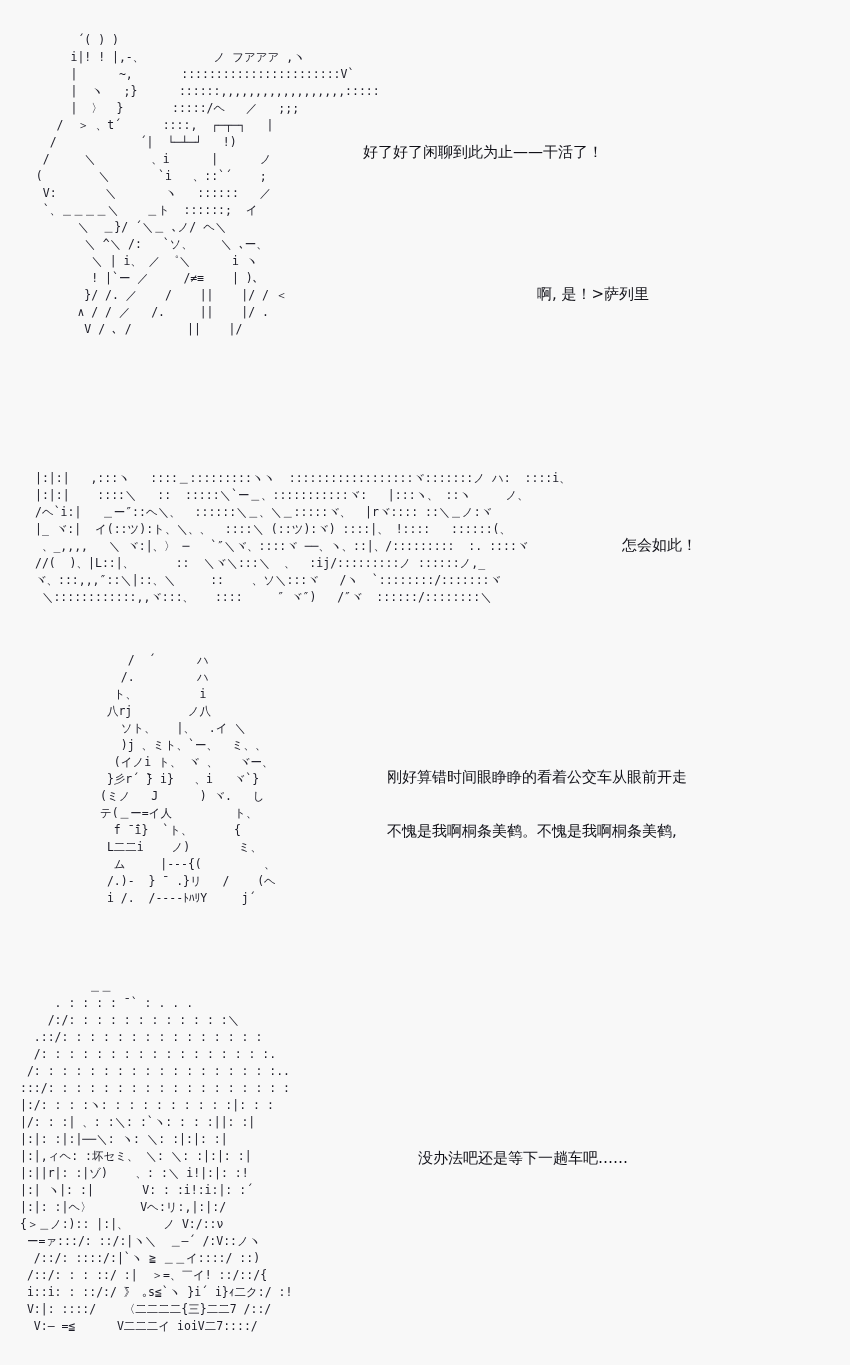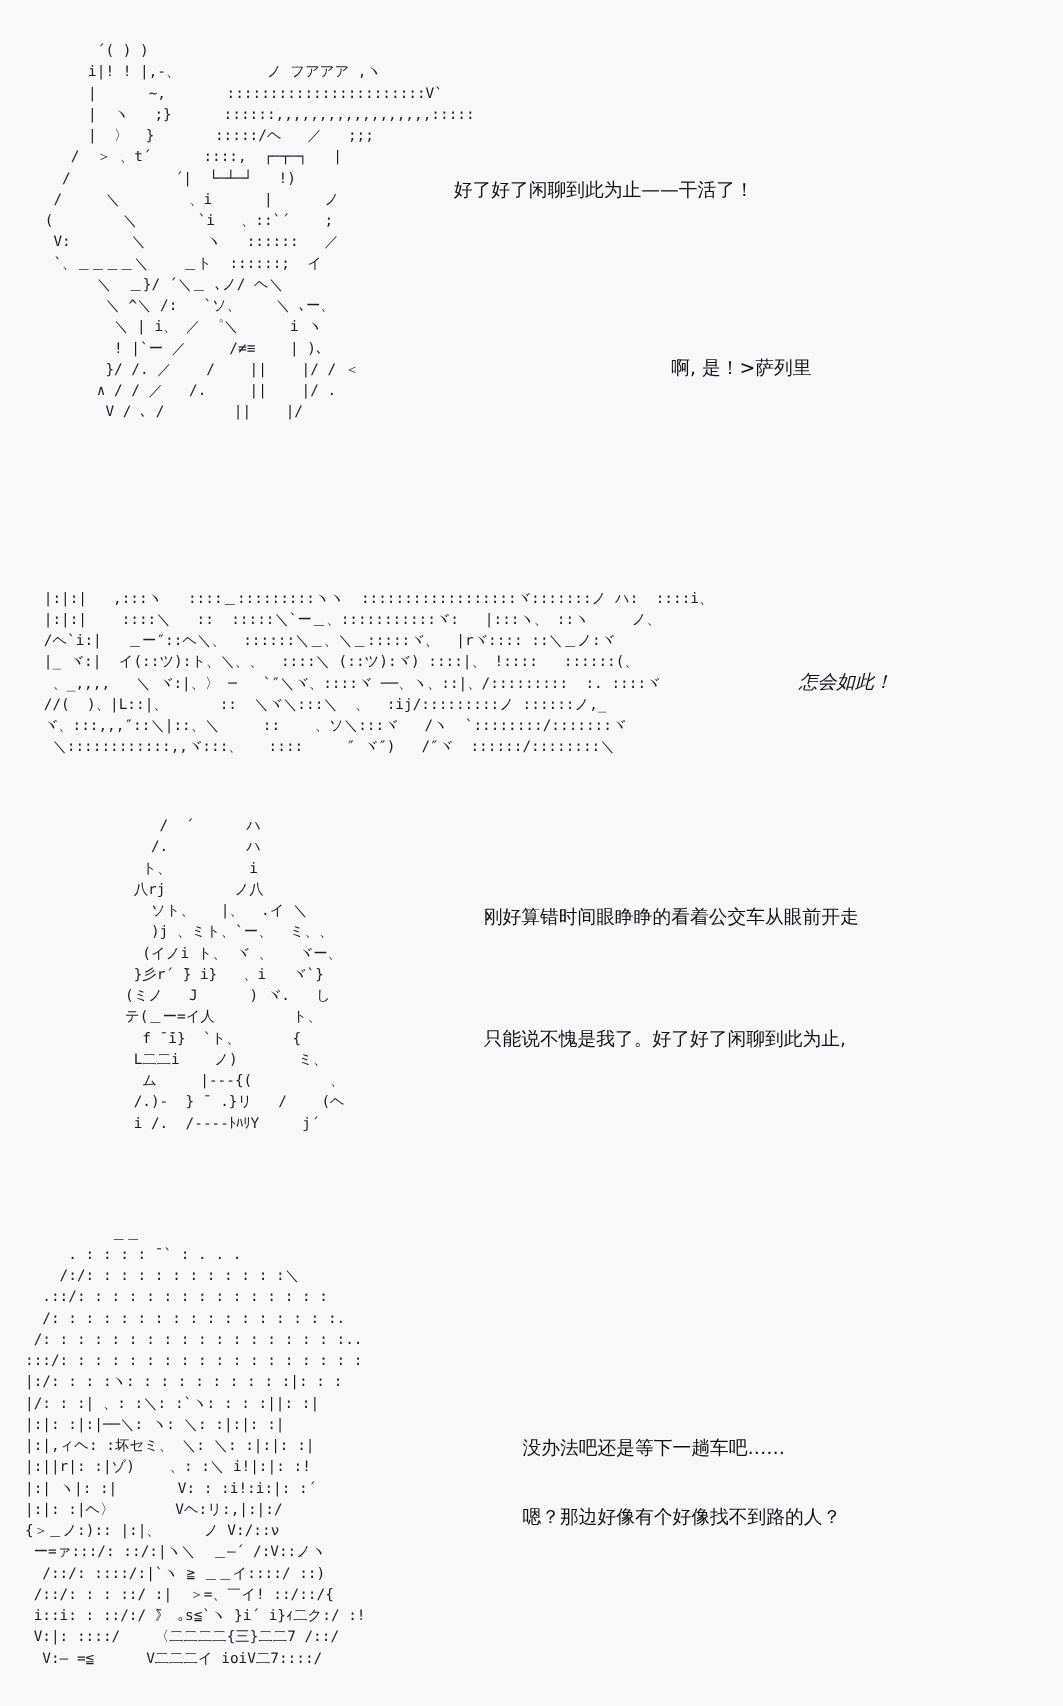--- a/index.html
+++ b/index.html
@@ -80,39 +80,39 @@
   </div>
 
   <pre class="aa" style="left:35px; top:438px;margin-top:32px;">|:|:|   ,:::ヽ   ::::＿:::::::::ヽヽ  ::::::::::::::::::ヾ:::::::ノ ハ:  ::::i、
 |:|:|    ::::＼   ::  :::::＼`ー＿、:::::::::::ヾ:   |:::ヽ、 ::ヽ     ノ、
 /ヘ`i:|   ＿ー″::ヘ＼、  ::::::＼＿、＼＿:::::ヾ、  |rヾ:::: ::＼＿ノ:ヾ
 |_ ヾ:|  イ(::ツ):ト、＼、、  ::::＼ (::ツ):ヾ) ::::|、 !::::   ::::::(、
  、_,,,,   ＼ ヾ:|、〉 ─   `″＼ヾ、::::ヾ ──、ヽ、::|、/:::::::::  :. ::::ヾ
 //(  )、|L::|、      ::  ＼ヾ＼:::＼  、  :ij/:::::::::ノ ::::::ノ,_
 ヾ、:::,,,″::＼|::、＼     ::    、ソ＼:::ヾ   /ヽ  `::::::::/:::::::ヾ
  ＼::::::::::::,,ヾ:::、   ::::     ″ ヾ″)   /″ヾ  ::::::/::::::::＼</pre>
-  <div class="dialogue" style="left:639px; top:512px;font-style:italic;">怎会如此！</div>
+  <div class="dialogue" style="left:622px; top:512px;">怎会如此！</div>
 
   <pre class="aa" style="left:100px; top:652px;">    /  ´      ハ
    /.         ハ
   ト、         i
  八rj        ノ八
    ソト、   |、  .イ ＼
    )j 、ミト、`ー、  ミ、、
   (イノi ト、 ヾ 、   ヾー、
  }彡r´ ̄} i}   、i   ヾ`}
 (ミノ   J      ) ヾ.   し
 テ(＿ー=イ人         ト、
   f ̄ ̄i}  `ト、      {
  L二二i    ノ)       ミ、
   ム     |---{(         、
  /.)-  } ̄  .}リ   /    (ヘ
  i /.  /----ﾄﾊﾘY     j´</pre>
-  <div class="dialogue" style="left:387px; top:700px;">刚好算错时间眼睁睁的看着公交车从眼前开走</div>
-  <div class="dialogue" style="left:387px; top:798px;">只能说不愧是我了。好了好了闲聊到此为止,</div>
+  <div class="dialogue" style="left:387px; top:744px;">刚好算错时间眼睁睁的看着公交车从眼前开走</div>
+  <div class="dialogue" style="left:387px; top:798px;">不愧是我啊桐条美鹤。不愧是我啊桐条美鹤,</div>
 
   <pre class="aa" style="left:20px; top:978px;">          ＿＿
      . : : : : ̄ ` : . . .
     /:/: : : : : : : : : : : :＼
   .::/: : : : : : : : : : : : : : :
   /: : : : : : : : : : : : : : : : :.
  /: : : : : : : : : : : : : : : : : :..
 :::/: : : : : : : : : : : : : : : : : :
 |:/: : : :ヽ: : : : : : : : : :|: : :
 |/: : :| 、: :＼: :`ヽ: : : :||: :|
@@ -122,15 +122,14 @@
 |:| ヽ|: :|       V: : :i!:i:|: :´
 |:|: :|ヘ〉       Vヘ:リ:,|:|:/
 {＞＿ノ:):: |:|、     ノ V:/::ν
  ー=ァ:::/: ::/:|ヽ＼  ＿―´ /:V::ノヽ
   /::/: ::::/:|`ヽ ≧ ＿＿イ::::/ ::)
  /::/: : : ::/ :|  ＞=、￣イ! ::/::/{
  i::i: : ::/:/ ̄》 ｡s≦`ヽ }i´ i}ｨ二ク:/ :!
  V:|: ::::/    〈二二二二{三}二二7 /::/
   V:― =≦      V二二二イ ioiV二7::::/</pre>
   <div class="dialogue" style="left:418px; top:1125px;text-align:right;">没办法吧还是等下一趟车吧……</div>
-  <div class="dialogue" style="left:418px; top:1180px;">嗯？那边好像有个好像找不到路的人？</div>
 
 </div>
 
 </body></html>

